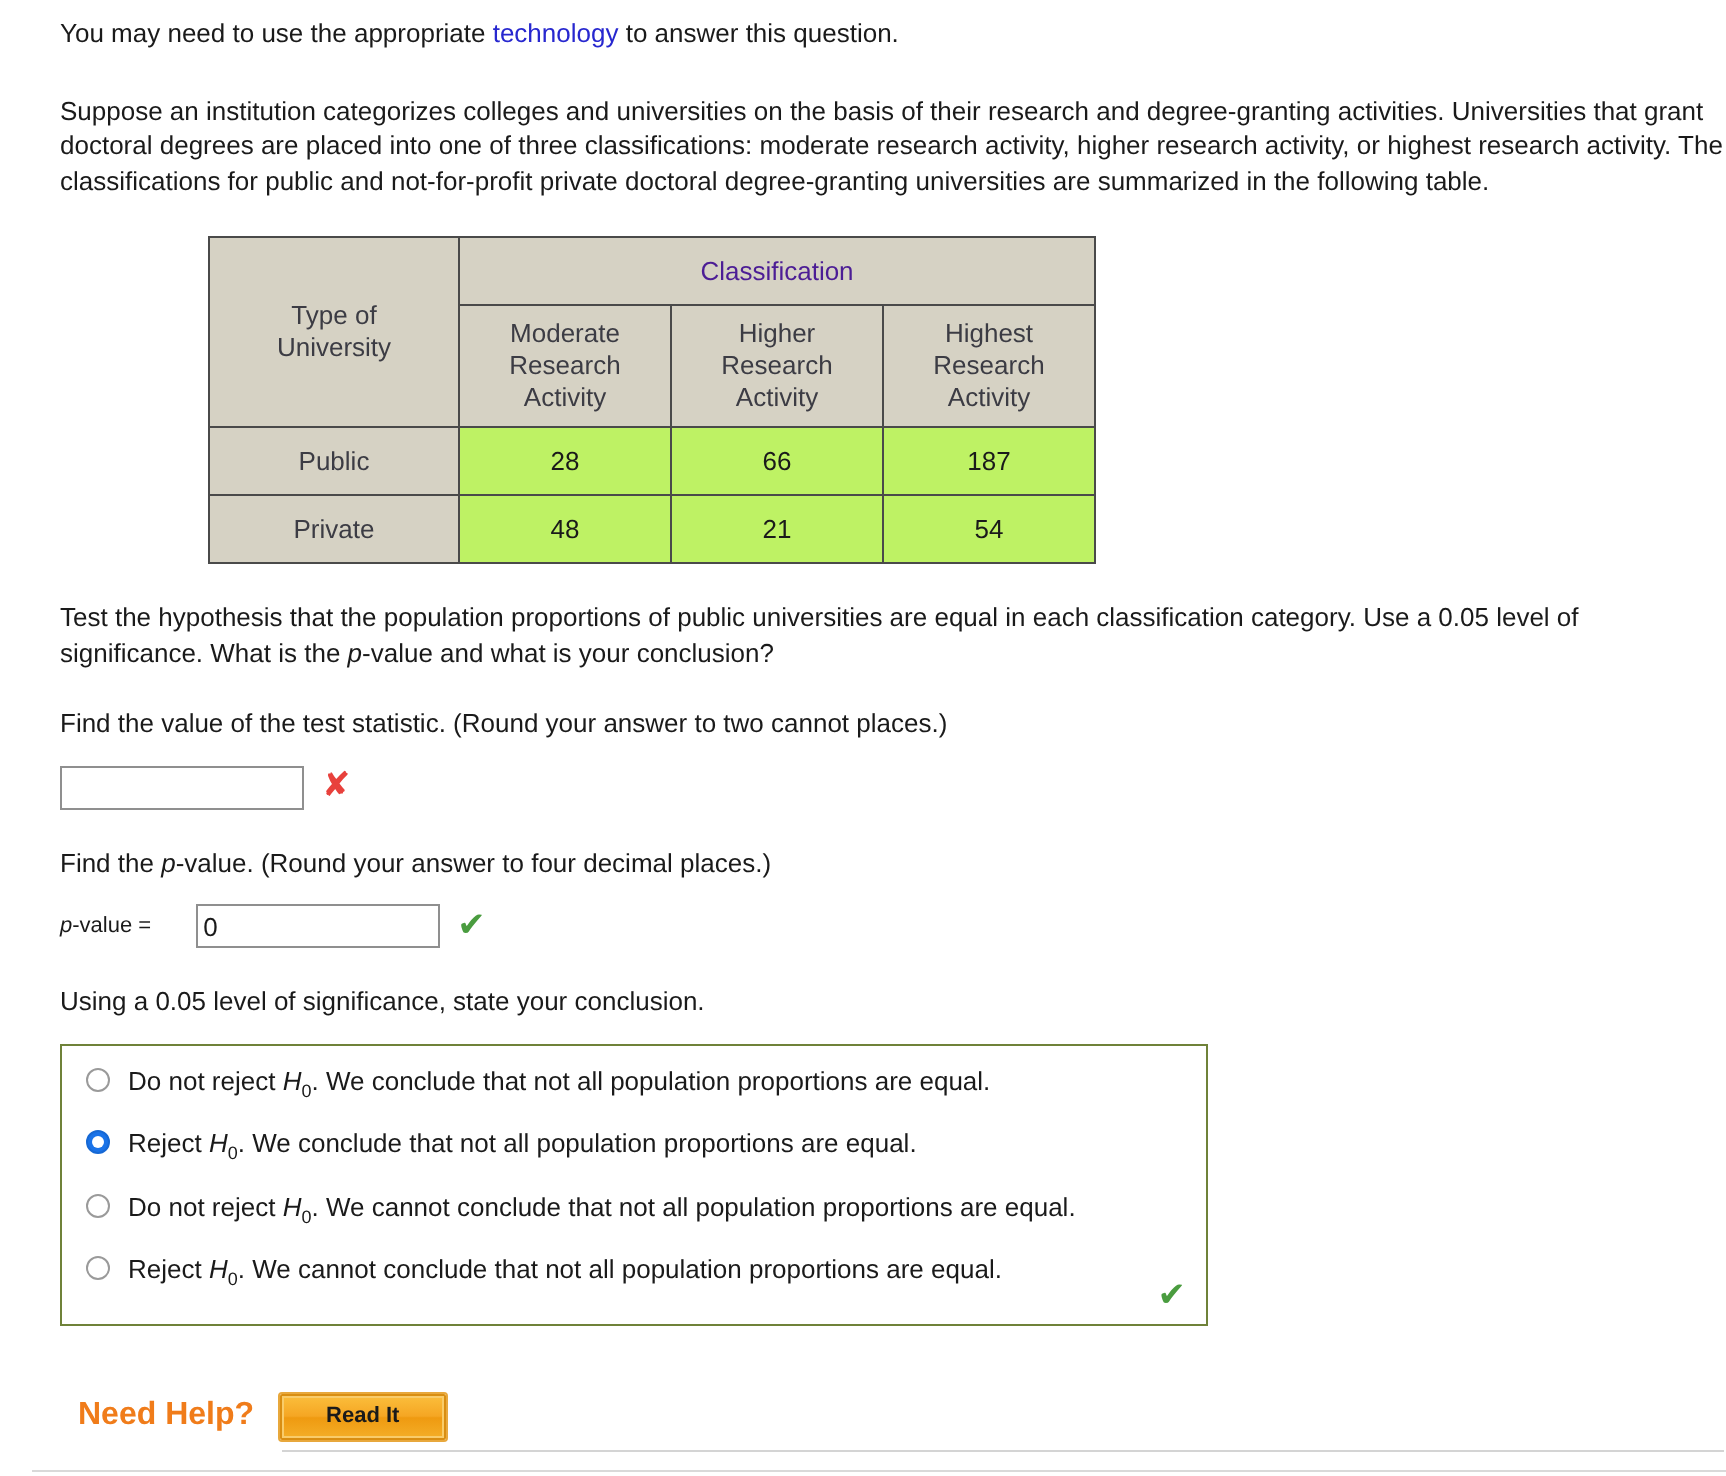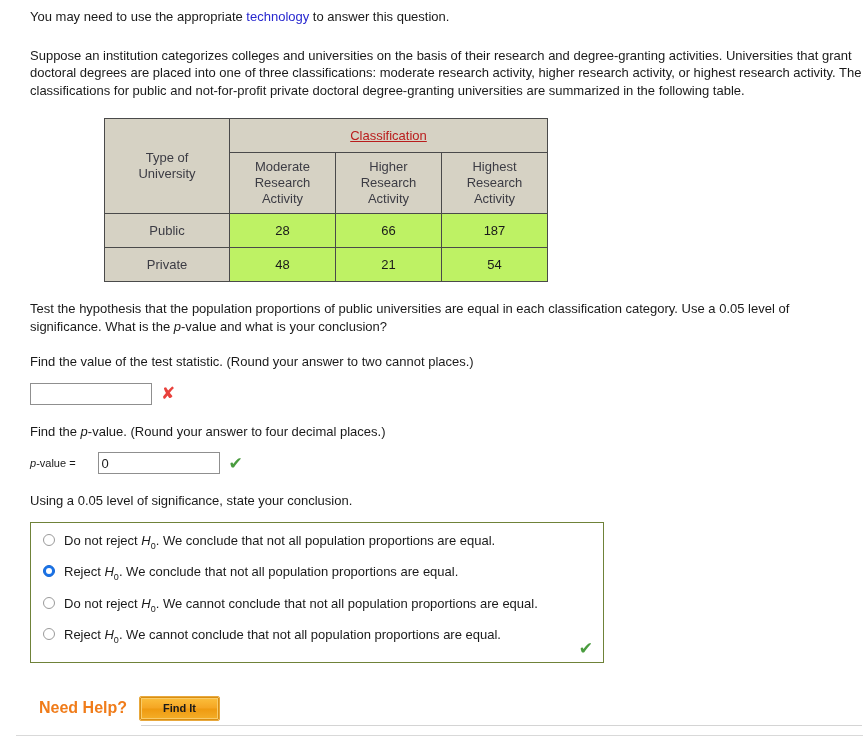--- a/index.html
+++ b/index.html
@@ -71,24 +71,23 @@
   th.corner {
     background: #d6d2c4;
     color: #3c3c44;
     font-weight: bold;
     line-height: 16px;
     padding: 6px 14px;
     width: 96px;
   }
   th.classification {
     background: #d6d2c4;
-    color: #b91c1c;
+    color: #4c1d95;
     font-weight: bold;
     padding: 9px 8px;
-    text-decoration: underline;
   }
   th.rowhdr {
     background: #d6d2c4;
     color: #3c3c44;
     font-weight: bold;
     text-align: left;
     padding: 9px 14px;
   }
   td.val {
     background: #bef264;
@@ -335,18 +334,18 @@
       <div class="opt">
         <span class="radio"></span>
         <span class="opt-text"><span>Reject </span><span class="italic-var">H</span><sub>0</sub><span>. We cannot conclude that not all population proportions are equal.</span></span>
       </div>
 
       <span class="box-check">✔</span>
     </div>
 
     <div class="help-row">
       <span class="help-label">Need Help?</span>
-      <span class="read-it">Find It</span>
+      <span class="read-it">Read It</span>
     </div>
 
   </div>
   <div class="bottom-rule"></div>
 </div>
 
 </body></html>

